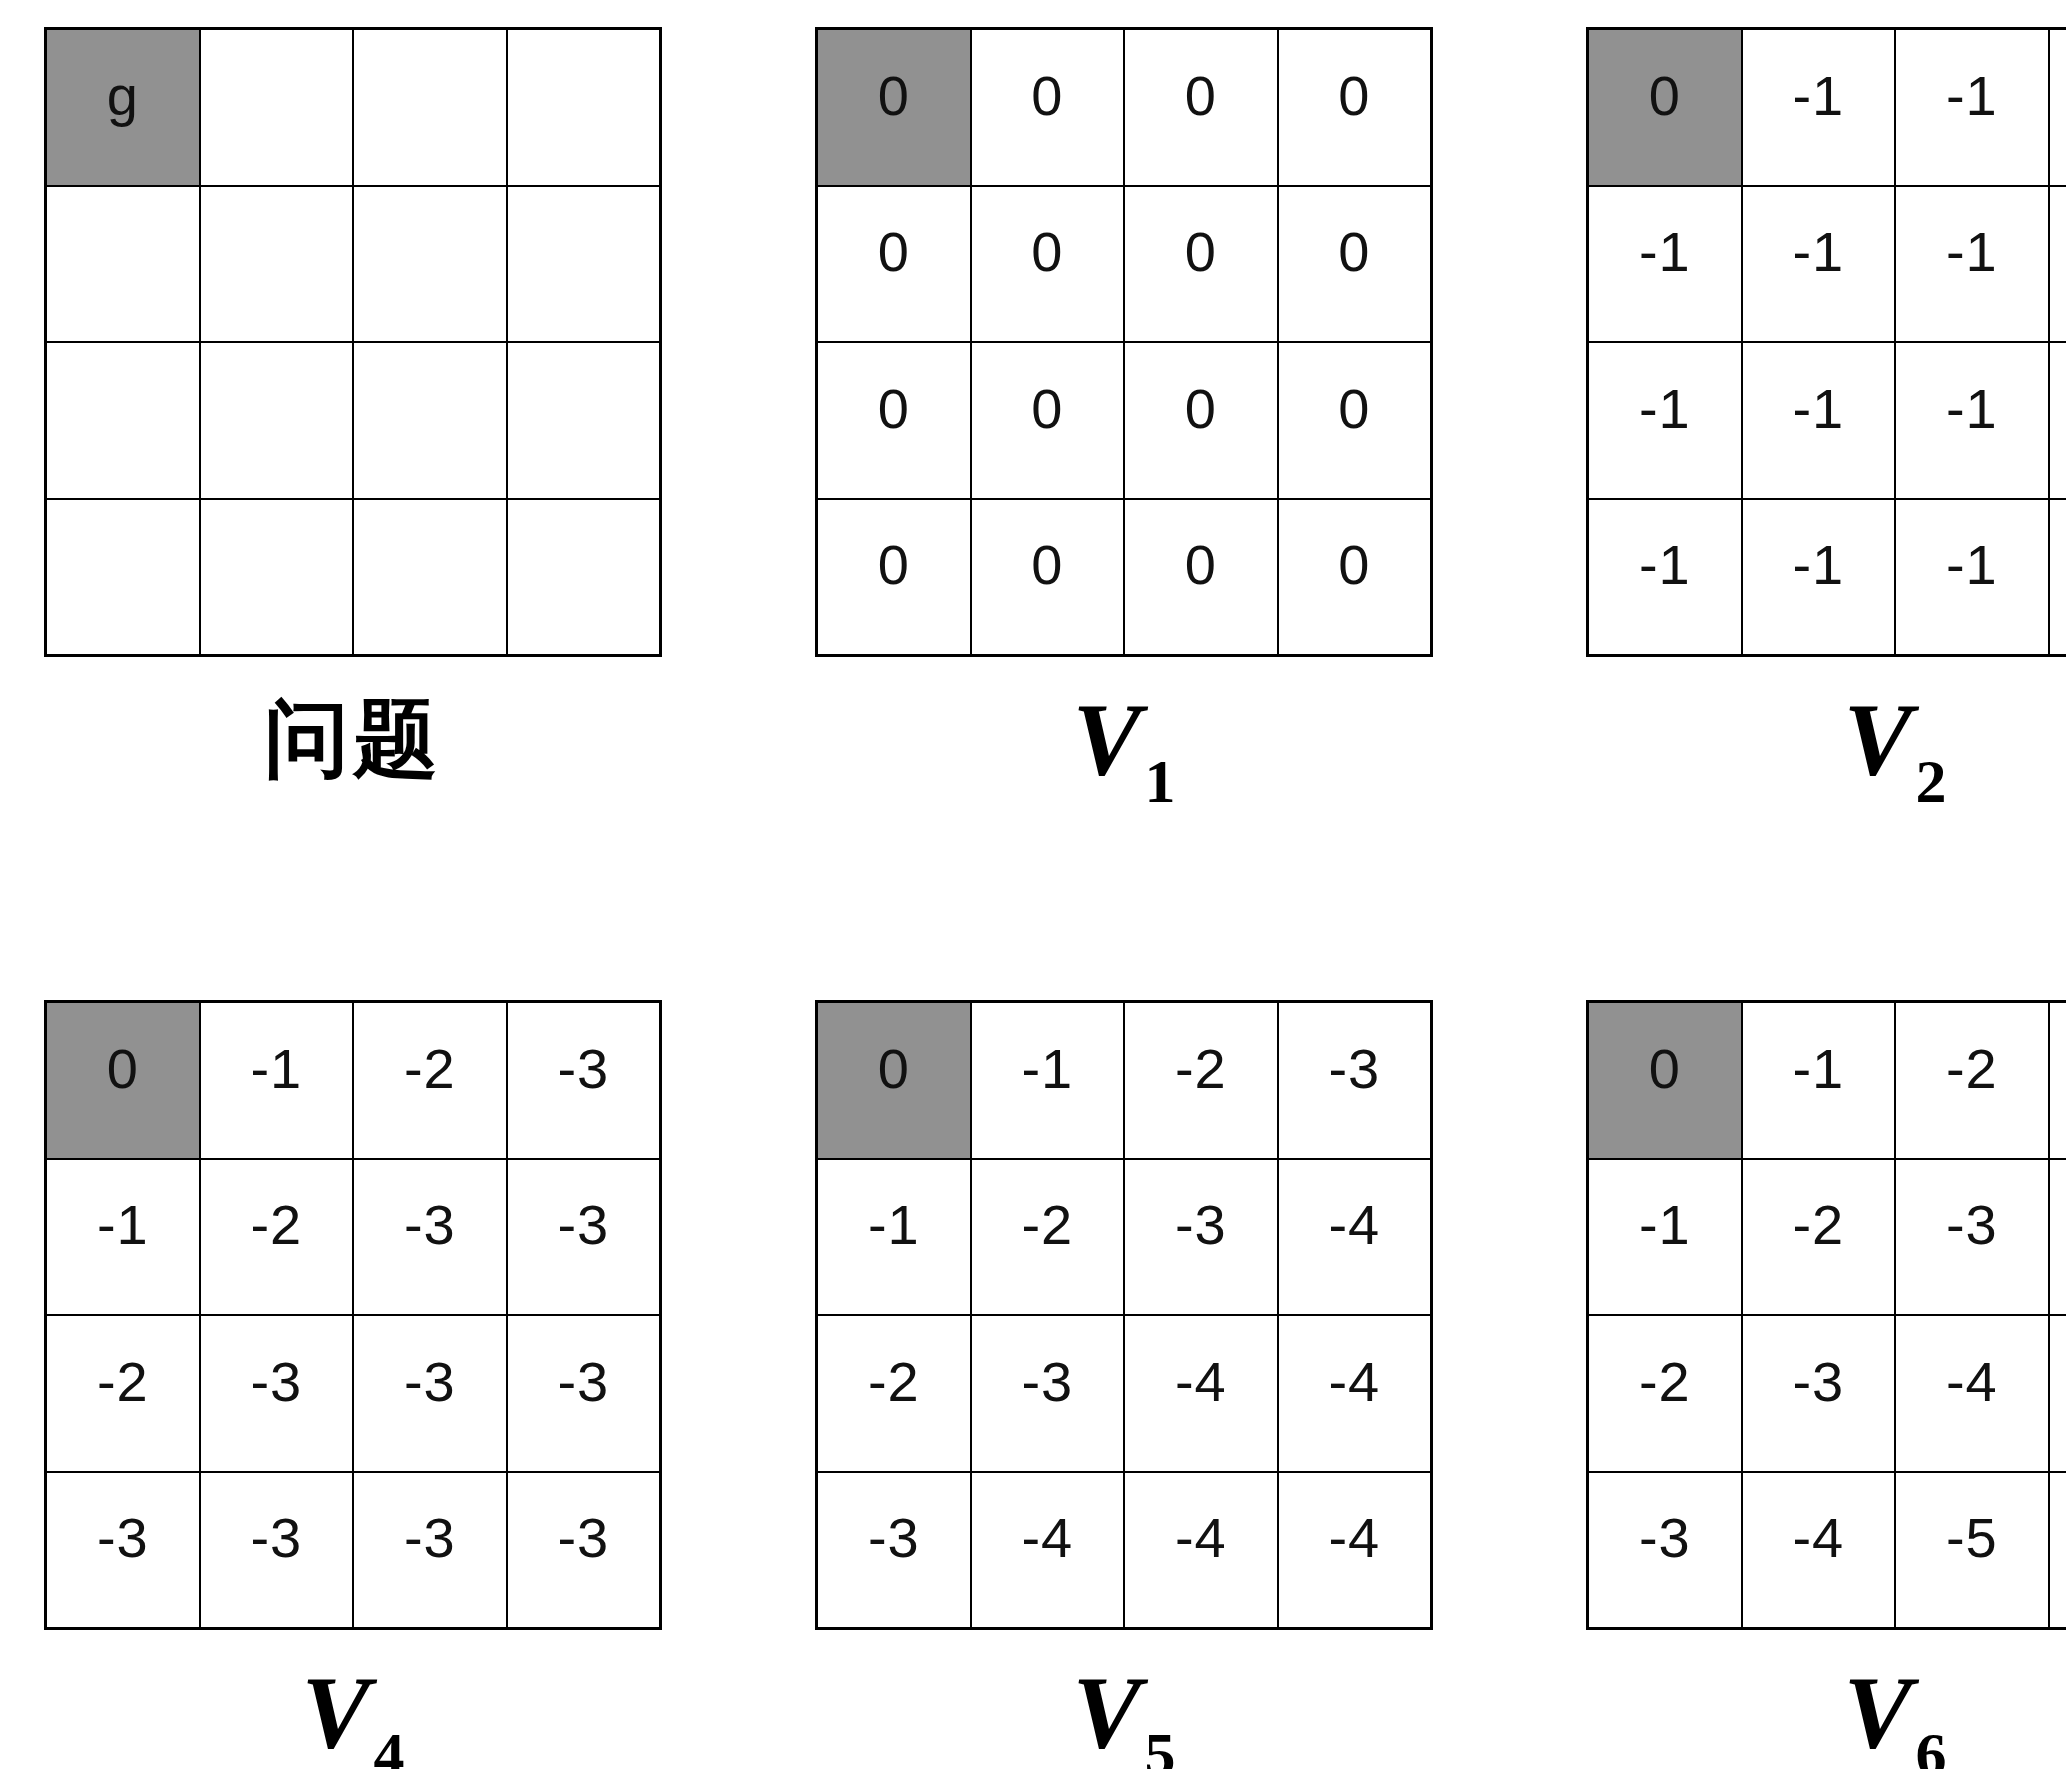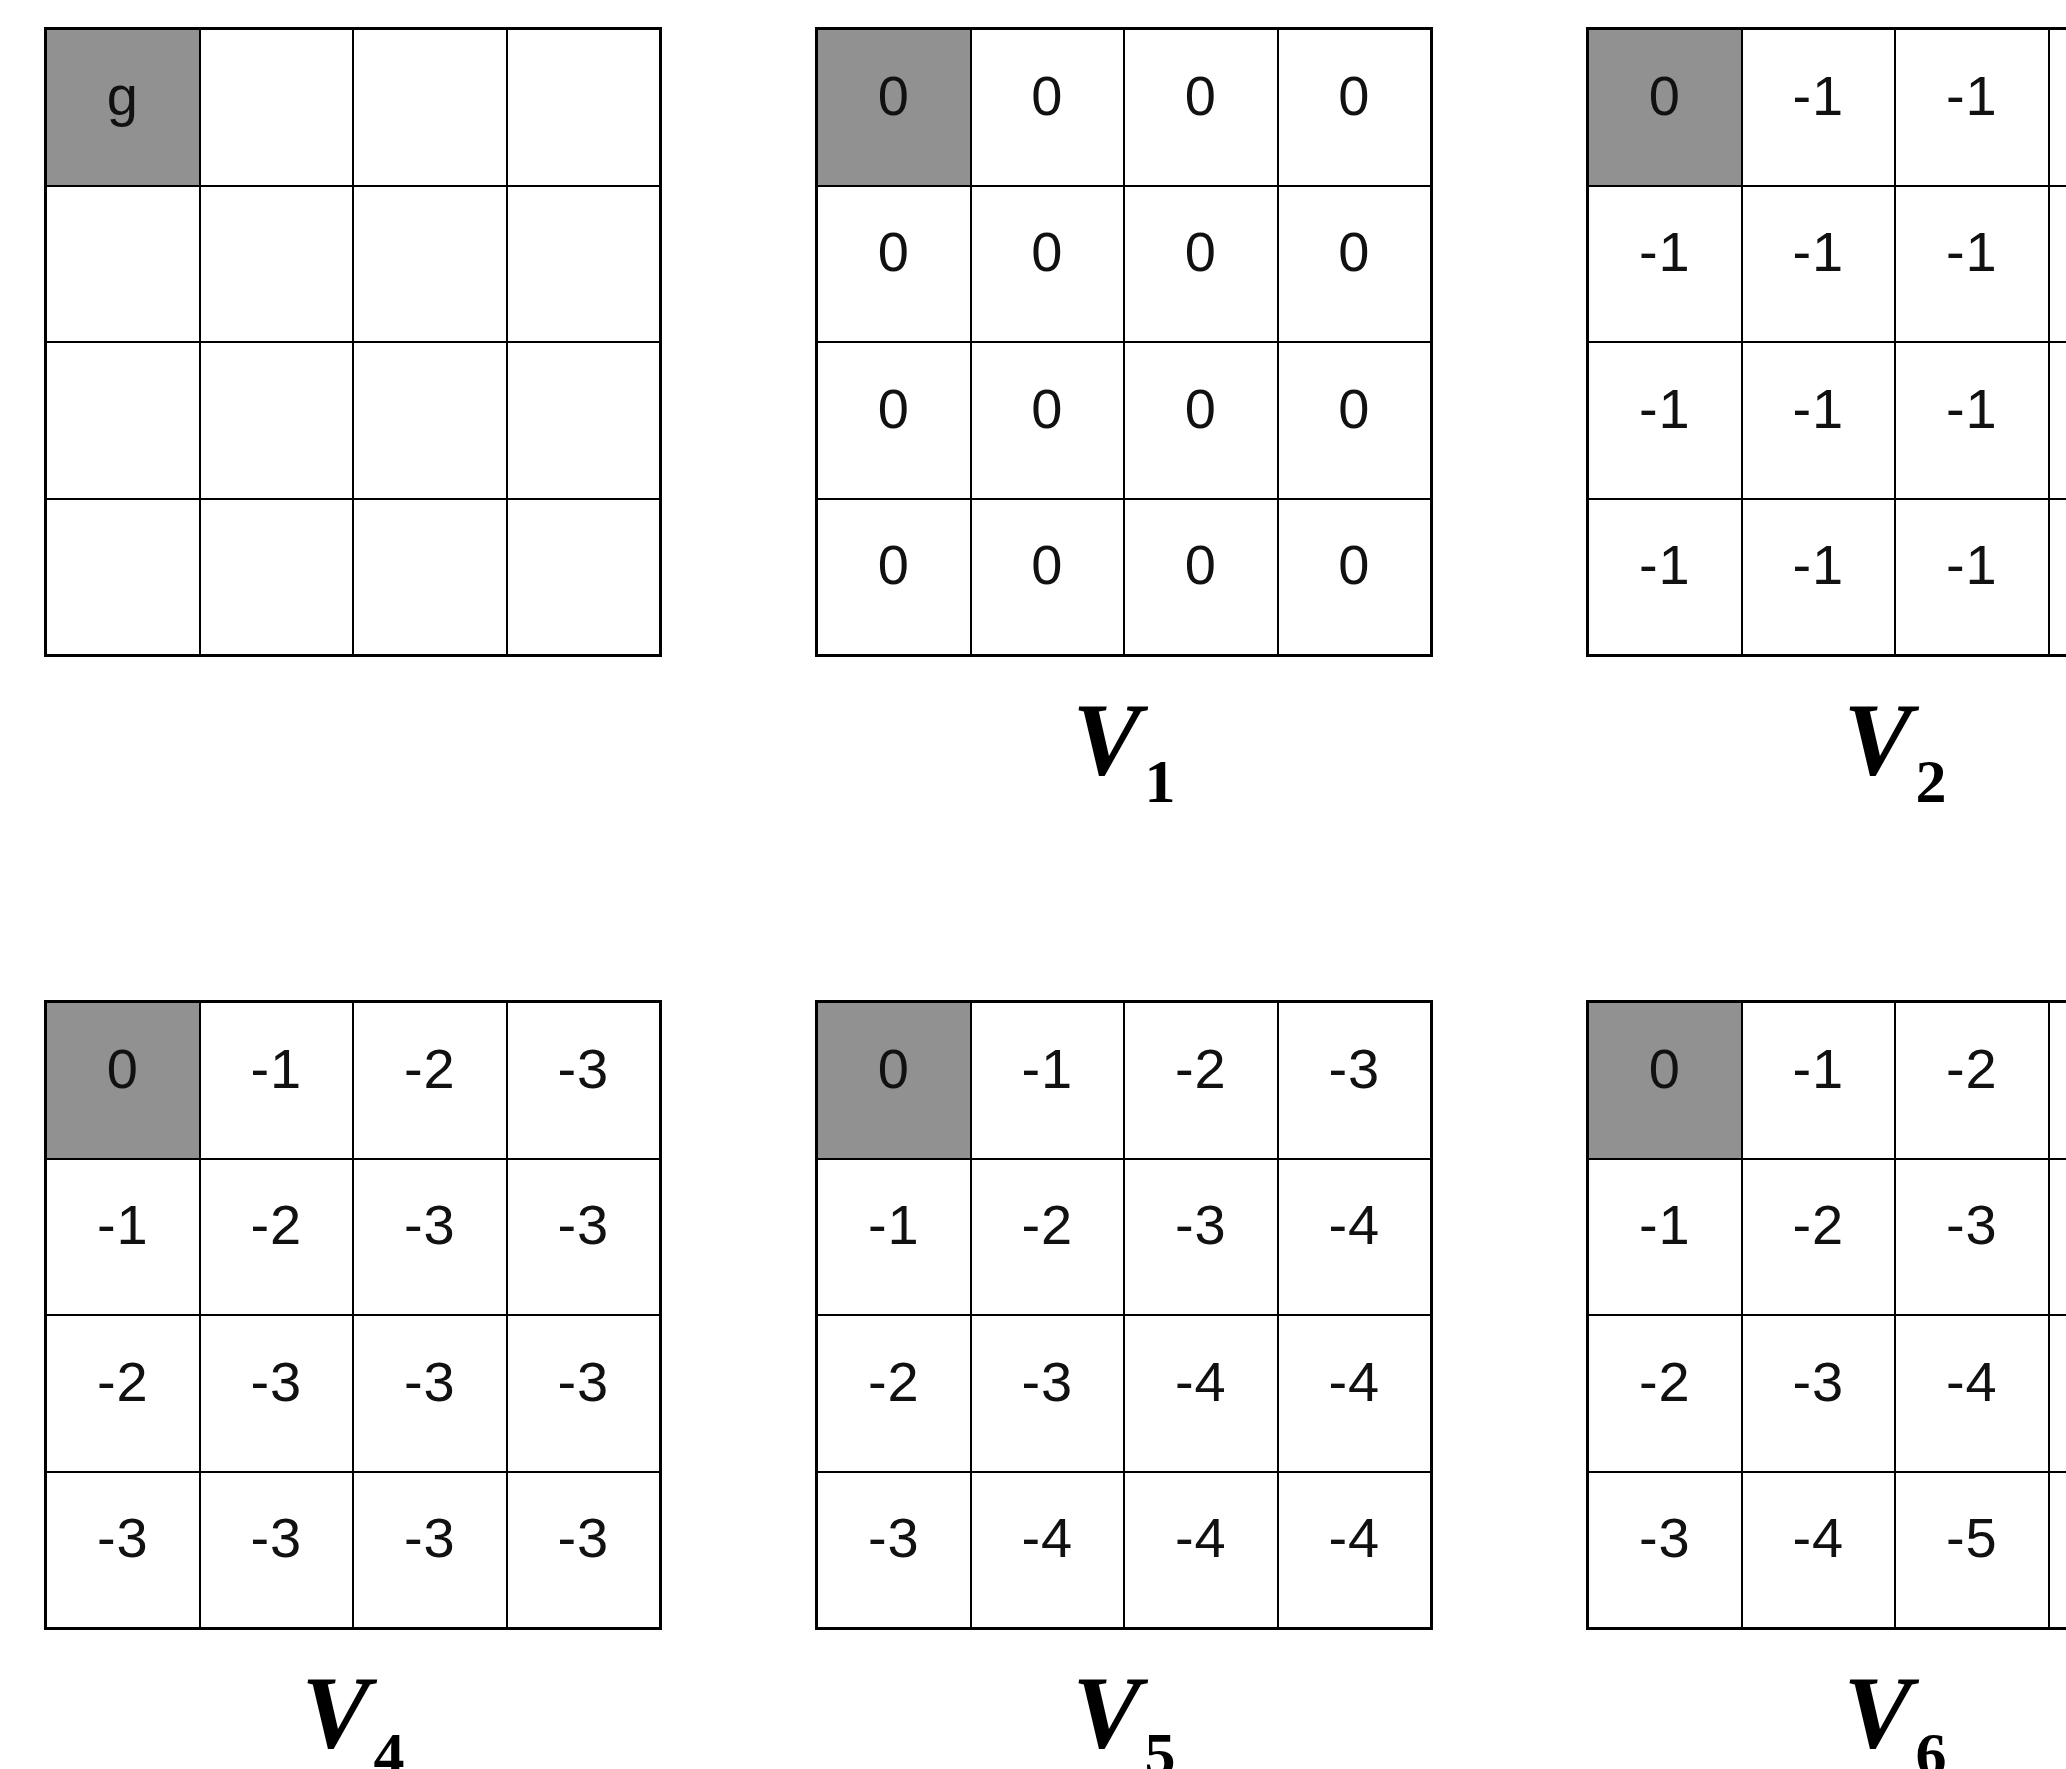--- a/index.html
+++ b/index.html
@@ -138,20 +138,23 @@
           <div class="cell">
             <span class="cell-text"></span>
           </div>
           <div class="cell">
             <span class="cell-text"></span>
           </div>
           <div class="cell">
             <span class="cell-text"></span>
           </div>
         </div>
+        <div class="panel-label cjk">
+          <span class="label-base">问题</span>
+        </div>
       </div>
       <div class="panel">
         <div class="grid">
           <div class="cell goal">
             <span class="cell-text">0</span>
           </div>
           <div class="cell">
             <span class="cell-text">0</span>
           </div>
           <div class="cell">

